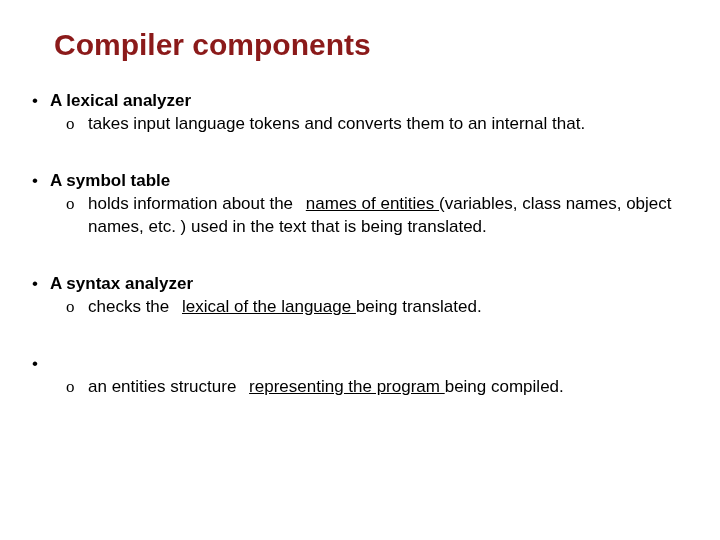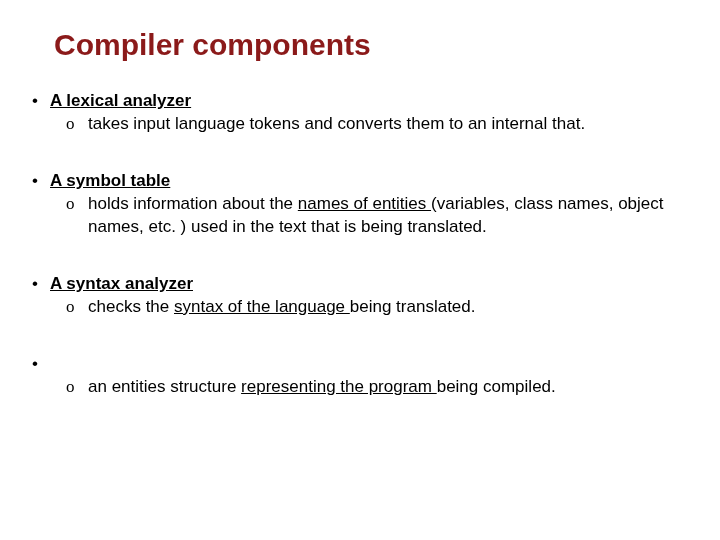--- a/index.html
+++ b/index.html
@@ -29,36 +29,36 @@
   .bullet-row {
     display: flex;
   }
   .dot {
     width: 18px;
     flex-shrink: 0;
     padding-left: 2px;
   }
   .term {
     font-weight: bold;
-    text-decoration: underline;
   }
   .sub-row {
     display: flex;
     padding-left: 36px;
   }
   .circ {
     width: 22px;
     flex-shrink: 0;
     font-family: "Times New Roman", serif;
   }
   .desc {
     flex: 1;
   }
   .ul {
     text-decoration: underline;
+    margin-left: 8px;
   }
 </style>
 </head>
 <body>
 
 <div class="slide">
   <h1 class="title">Compiler components</h1>
 
   <div class="item">
     <div class="bullet-row">
@@ -82,21 +82,21 @@
     </div>
   </div>
 
   <div class="item">
     <div class="bullet-row">
       <span class="dot">•</span>
       <span class="term">A syntax analyzer</span>
     </div>
     <div class="sub-row">
       <span class="circ">o</span>
-      <span class="desc"><span>checks the </span><span class="ul">syntax of the language </span><span>being translated.</span></span>
+      <span class="desc"><span>checks the </span><span class="ul">lexical of the language </span><span>being translated.</span></span>
     </div>
   </div>
 
   <div class="item">
     <div class="bullet-row">
       <span class="dot">•</span>
     </div>
     <div class="sub-row">
       <span class="circ">o</span>
       <span class="desc"><span>an entities structure </span><span class="ul">representing the program </span><span>being compiled.</span></span>

